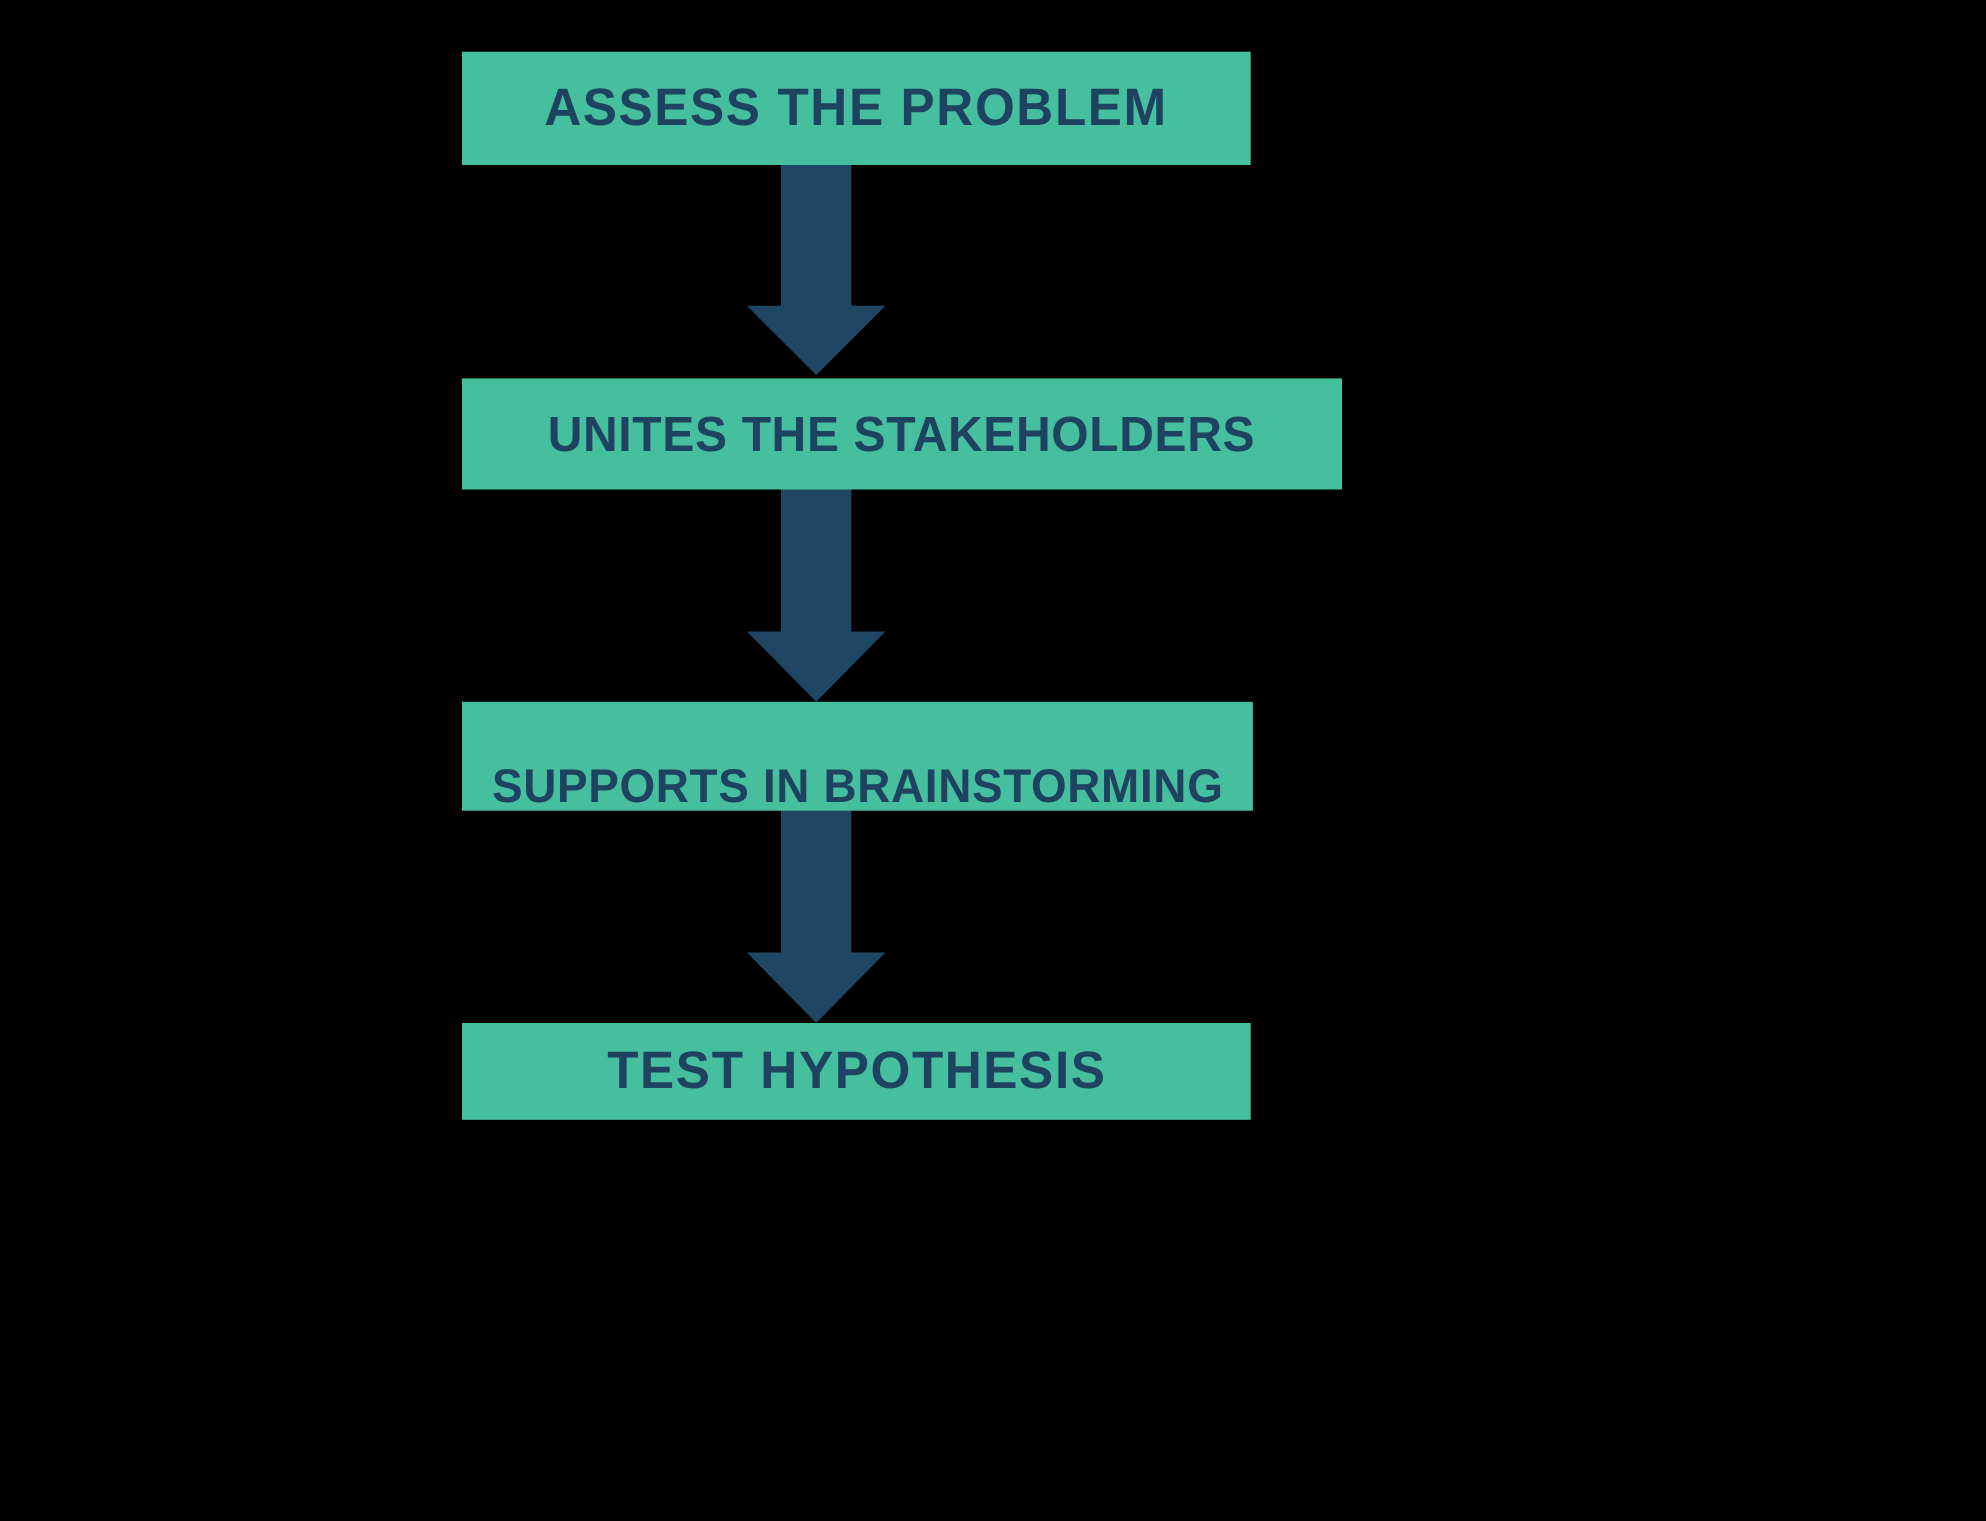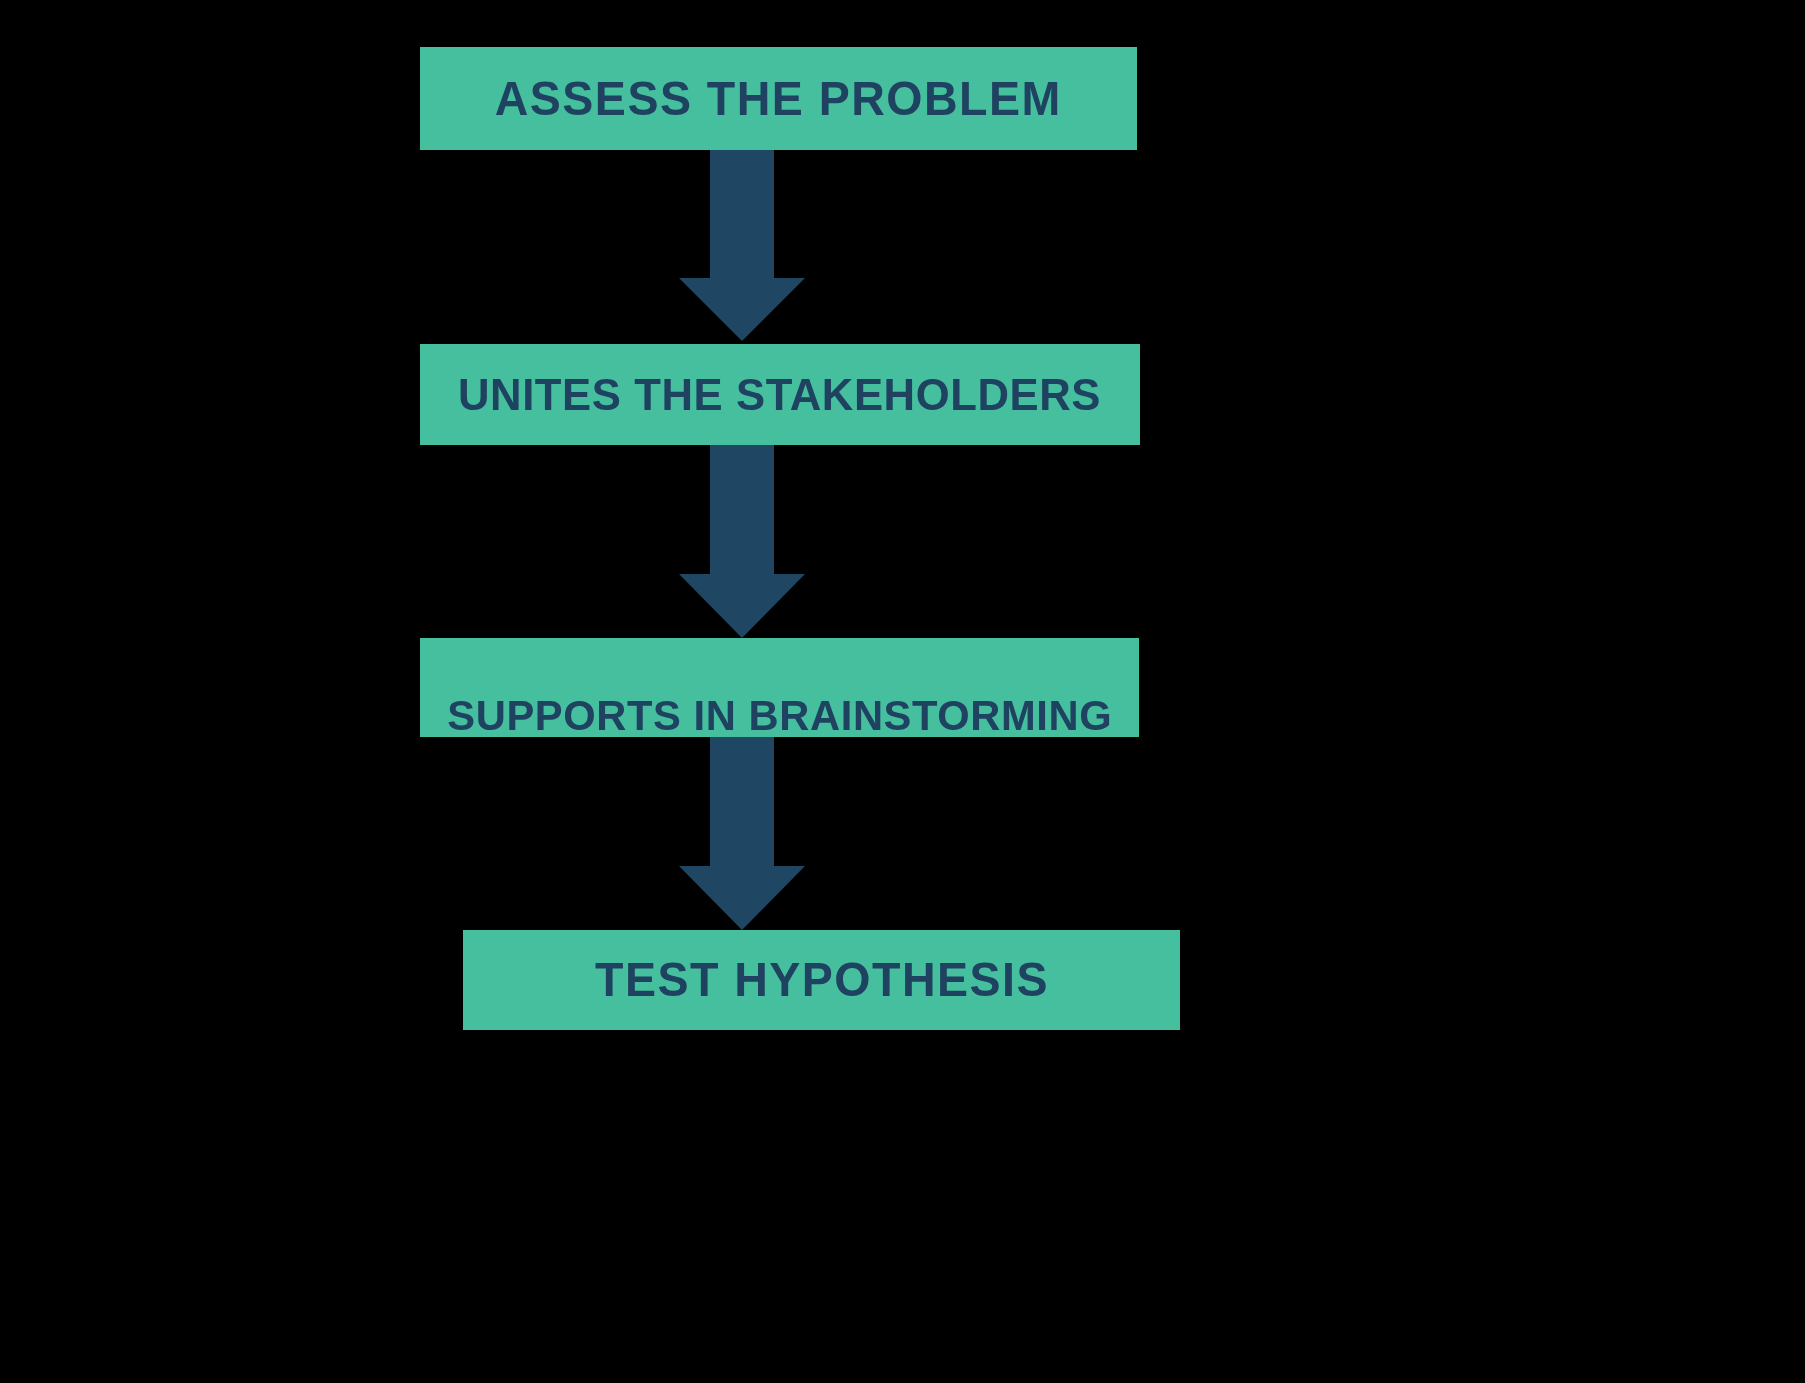--- a/index.html
+++ b/index.html
@@ -38,23 +38,23 @@
     font-size: 45px;
     letter-spacing: 1.2px;
     line-height: 1;
     text-align: center;
     white-space: nowrap;
     transform: scaleX(0.97);
   }
 
   
   #box-1 { left: 420px; top: 47px;  width: 717px; height: 103px; }
-  #box-2 { left: 420px; top: 344px; width: 720px; height: 101px; justify-content: center; }
+  #box-2 { left: 420px; top: 344px; width: 800px; height: 101px; justify-content: center; }
   #box-3 { left: 420px; top: 638px; width: 719px; height: 99px; align-items: flex-end;  }
-  #box-4 { left: 420px; top: 930px; width: 717px; height: 100px; margin-left: 43px; }
+  #box-4 { left: 420px; top: 930px; width: 717px; height: 88px; }
 
   #box-1 .box-label { font-size: 48px; letter-spacing: 1.5px; }
   #box-2 .box-label { font-size: 45px; letter-spacing: 0.6px; }
   #box-3 .box-label { font-size: 43px; letter-spacing: 0.6px; }
   #box-4 .box-label { font-size: 48px; letter-spacing: 1.5px; }
 
   
   .flow-arrow {
     position: absolute;
     z-index: 1;

